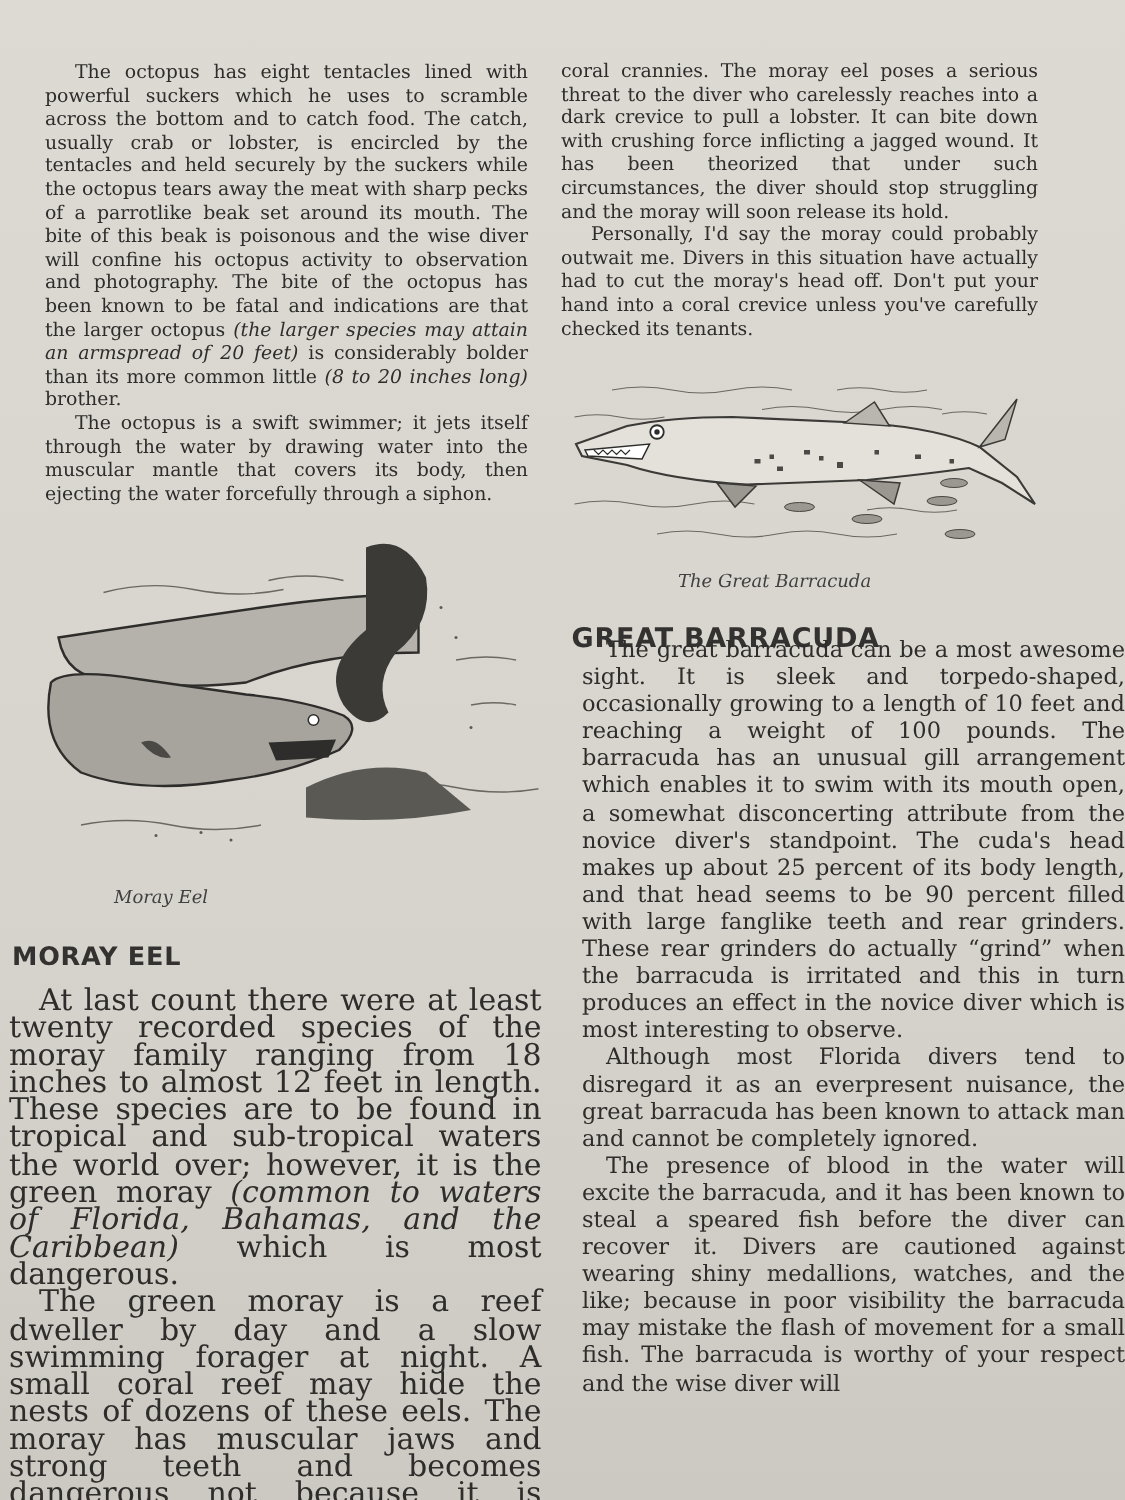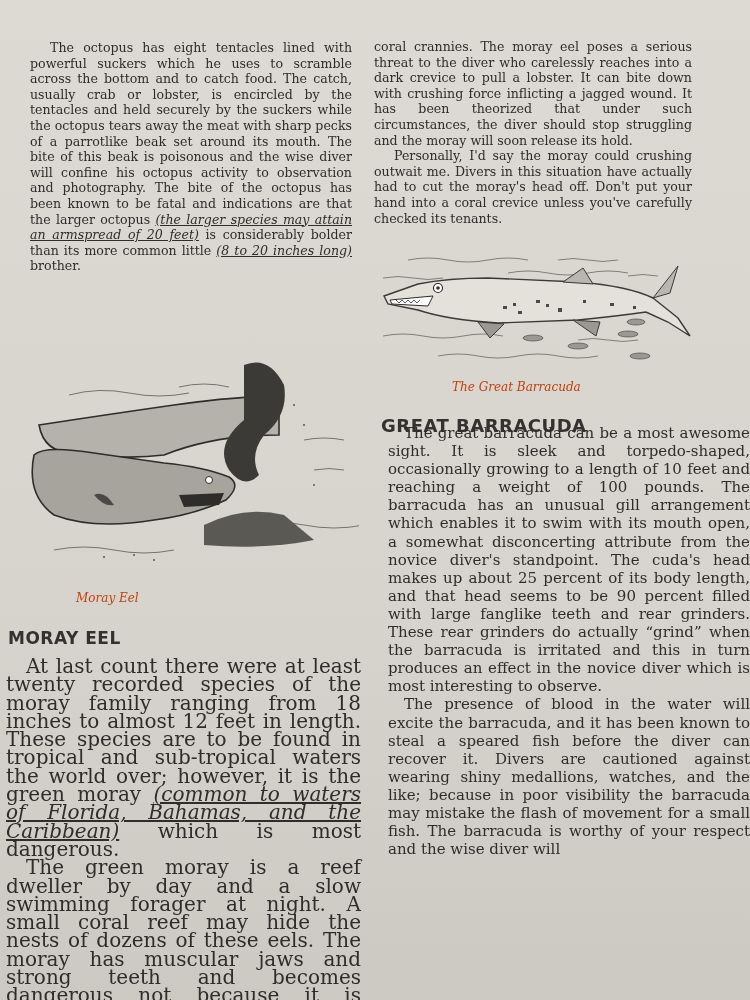--- a/index.html
+++ b/index.html
@@ -16,38 +16,39 @@
   .col-right-top { left: 374px; top: 39px; width: 318px; }
   .col-left-bottom { left: 6px; top: 657px; width: 355px; font-size: 20px; line-height: 18.3px; }
   .col-right-bottom { left: 388px; top: 424px; width: 362px; font-size: 15px; line-height: 18.1px; }
   .col-right-bottom p { text-indent: 16px; }
   .heading {
     position: absolute; font-family: "DejaVu Sans", sans-serif; font-weight: bold;
     letter-spacing: 0.5px; color: #333230; margin: 0;
   }
   .heading-moray { left: 8px; top: 628px; font-size: 17px; }
   .heading-barracuda { left: 381px; top: 415px; font-size: 18px; }
-  .caption { position: absolute; font-style: italic; font-size: 12px; color: #c2410c; }
+  .caption { position: absolute; font-style: italic; font-size: 12px; color: #404040; }
   .caption-moray { left: 76px; top: 591px; }
   .caption-barracuda { left: 452px; top: 380px; }
-  em { font-style: italic; text-decoration: underline; }
+  em { font-style: italic; }
   .illus { position: absolute; }
   .illus-barracuda { left: 378px; top: 248px; width: 330px; height: 115px; }
   .illus-moray { left: 14px; top: 345px; width: 345px; height: 235px; }
 </style>
 </head>
 <body>
 
 <div class="col col-left-top">
     <p><span>The octopus has eight tentacles lined with powerful suckers which he uses to scramble across the bottom and to catch food. The catch, usually crab or lobster, is encircled by the tentacles and held securely by the suckers while the octopus tears away the meat with sharp pecks of a parrotlike beak set around its mouth. The bite of this beak is poisonous and the wise diver will confine his octopus activity to observation and photography. The bite of the octopus has been known to be fatal and indications are that the larger octopus </span><em>(the larger species may attain an armspread of 20 feet)</em><span> is considerably bolder than its more common little </span><em>(8 to 20 inches long)</em><span> brother.</span></p>
+    <p><span>The octopus is a swift swimmer; it jets itself through the water by drawing water into the muscular mantle that covers its body, then ejecting the water forcefully through a siphon.</span></p>
   </div>
 
 <div class="col col-right-top">
     <p style="text-indent: 0px;"><span>coral crannies. The moray eel poses a serious threat to the diver who carelessly reaches into a dark crevice to pull a lobster. It can bite down with crushing force inflicting a jagged wound. It has been theorized that under such circumstances, the diver should stop struggling and the moray will soon release its hold.</span></p>
-    <p><span>Personally, I'd say the moray could crushing outwait me. Divers in this situation have actually had to cut the moray's head off. Don't put your hand into a coral crevice unless you've carefully checked its tenants.</span></p>
+    <p><span>Personally, I'd say the moray could probably outwait me. Divers in this situation have actually had to cut the moray's head off. Don't put your hand into a coral crevice unless you've carefully checked its tenants.</span></p>
   </div>
 
 <svg class="illus illus-barracuda" viewBox="0 0 330 115">
   <g fill="none" stroke="#6a6862" stroke-width="0.8">
     <path d="M30 12 q20 -4 40 0 t40 0 t40 0"></path>
     <path d="M180 12 q15 -3 30 0 t30 0"></path>
     <path d="M5 30 q15 -3 30 0 t30 0"></path>
     <path d="M130 25 q20 -4 40 0 t40 0 t40 0"></path>
     <path d="M250 28 q15 -3 30 0"></path>
     <path d="M5 88 q20 -4 40 0 t40 0 t40 0"></path>
@@ -81,20 +82,21 @@
     <ellipse cx="250" cy="86" rx="10" ry="3"></ellipse>
       <ellipse cx="258" cy="74" rx="9" ry="3"></ellipse>
     <ellipse cx="262" cy="108" rx="10" ry="3"></ellipse>
   </g>
 </svg>
 <div class="caption caption-barracuda">The Great Barracuda</div>
 
 <h2 class="heading heading-barracuda">GREAT BARRACUDA</h2>
 <div class="col col-right-bottom">
     <p><span>The great barracuda can be a most awesome sight. It is sleek and torpedo-shaped, occasionally growing to a length of 10 feet and reaching a weight of 100 pounds. The barracuda has an unusual gill arrangement which enables it to swim with its mouth open, a somewhat disconcerting attribute from the novice diver's standpoint. The cuda's head makes up about 25 percent of its body length, and that head seems to be 90 percent filled with large fanglike teeth and rear grinders. These rear grinders do actually “grind” when the barracuda is irritated and this in turn produces an effect in the novice diver which is most interesting to observe.</span></p>
+    <p><span>Although most Florida divers tend to disregard it as an everpresent nuisance, the great barracuda has been known to attack man and cannot be completely ignored.</span></p>
     <p><span>The presence of blood in the water will excite the barracuda, and it has been known to steal a speared fish before the diver can recover it. Divers are cautioned against wearing shiny medallions, watches, and the like; because in poor visibility the barracuda may mistake the flash of movement for a small fish. The barracuda is worthy of your respect and the wise diver will</span></p>
   </div>
 
 <svg class="illus illus-moray" viewBox="0 0 345 235">
   <g fill="none" stroke="#6a6862" stroke-width="0.9">
     <path d="M55 50 q30 -8 60 -2 t60 0"></path>
     <path d="M165 42 q25 -6 50 0"></path>
     <path d="M290 95 q20 -4 40 0"></path>
     <path d="M300 125 q15 -3 30 0"></path>
     <path d="M40 205 q30 -6 60 0 t60 0"></path>

